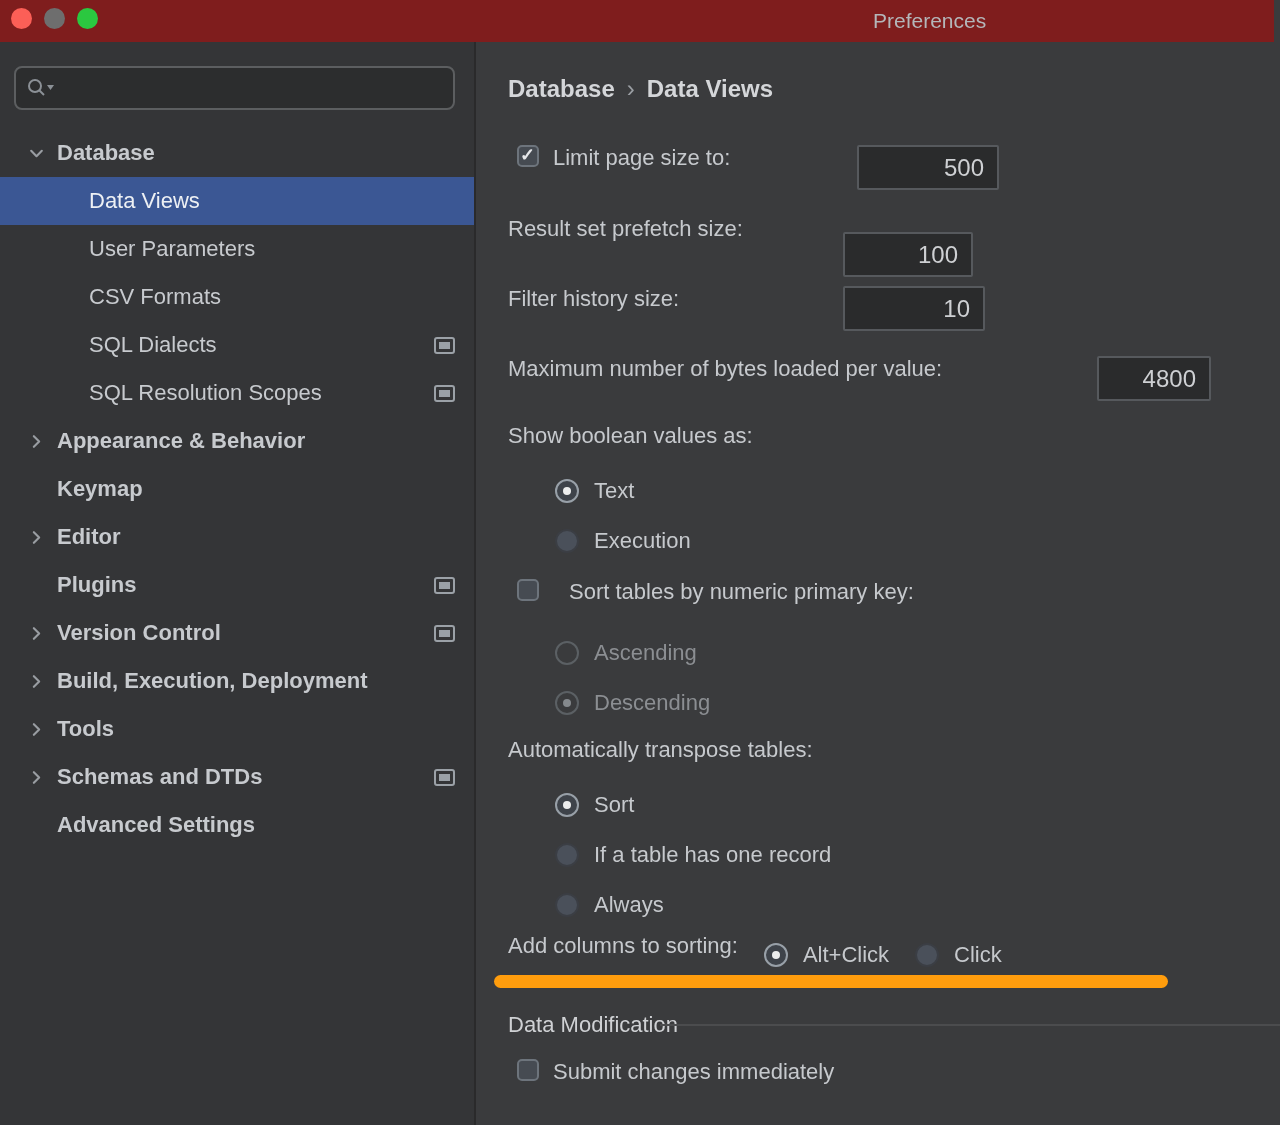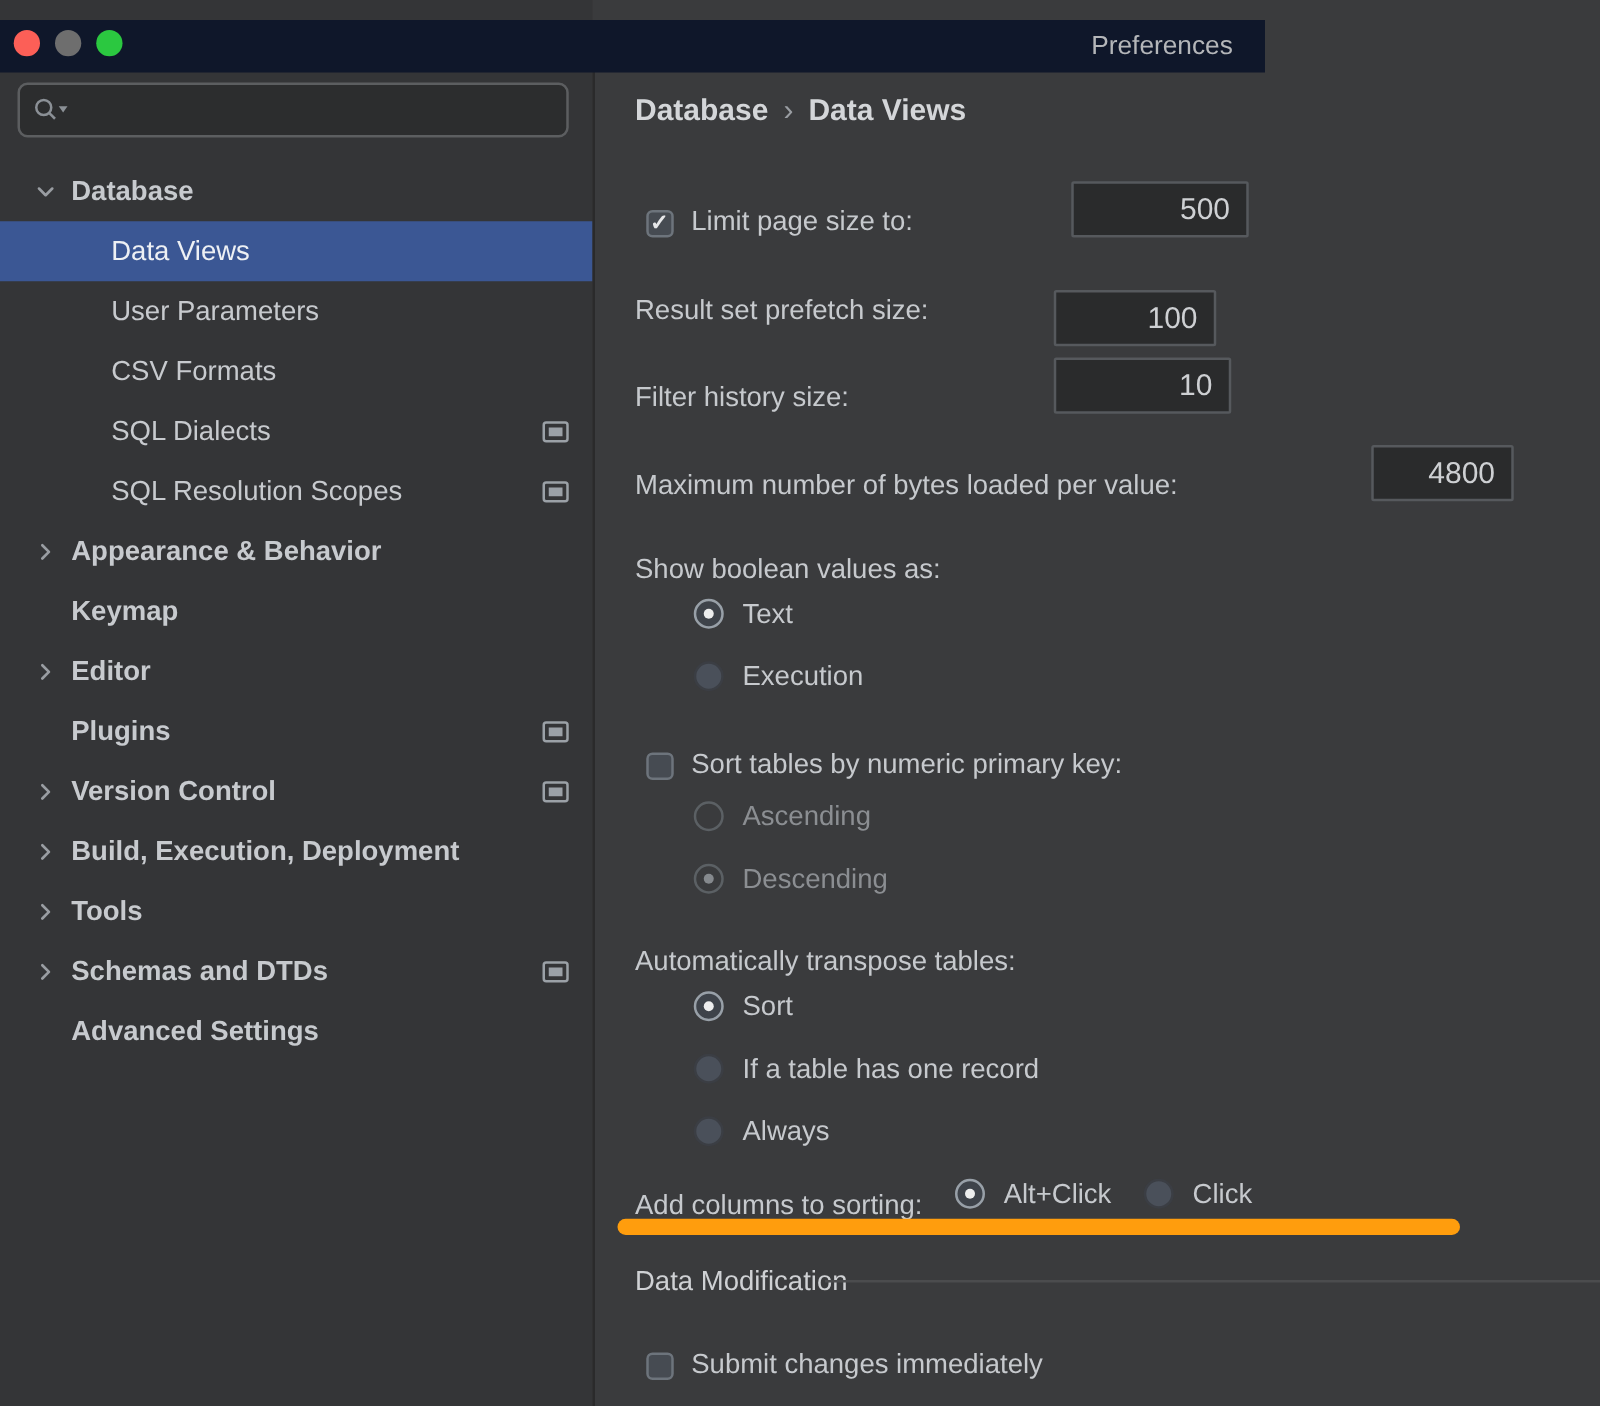--- a/index.html
+++ b/index.html
@@ -1,20 +1,20 @@
 <!DOCTYPE html>
 <html><head>
 <meta charset="utf-8">
 <style>
   html,body{margin:0;padding:0;background:#1e1e1e;}
   *{box-sizing:border-box;font-family:"Liberation Sans",sans-serif;}
   .window{position:relative;width:1280px;height:1125px;background:#3a3b3d;overflow:hidden;}
 
   
-  .titlebar{position:absolute;left:0;top:16px;width:1012px;height:42px;background:#0f172a;z-index:10;}
+  .titlebar{position:absolute;left:0;top:0;width:1274px;height:42px;background:#7f1d1d;z-index:10;}
   .traffic{position:absolute;top:8px;width:21px;height:21px;border-radius:50%;}
   .t-red{left:11px;background:#fc5f57;}
   .t-gray{left:44px;background:#6e6e6e;}
   .t-green{left:77px;background:#2bc840;}
   .win-title{position:absolute;left:873px;top:0;height:42px;line-height:42px;font-size:21px;color:#b4b6b9;}
 
   
   .sidebar{position:absolute;left:0;top:0;width:474px;height:1125px;background:#343537;padding-top:42px;}
   .divider{position:absolute;left:474px;top:42px;bottom:0;width:2px;background:#2a2a2b;z-index:5;}
   .searchbox{position:absolute;left:14px;top:66px;width:441px;height:44px;background:#2c2d2e;
@@ -29,21 +29,21 @@
   .trow.selected{background:#3B5794;color:#edf0f4;}
   .monitor{position:absolute;right:19px;width:21px;height:17px;border:2px solid #9ba1a7;border-radius:3px;}
   .monitor i{position:absolute;left:3px;right:3px;top:3px;bottom:3px;background:#9ba1a7;display:block;}
 
   
   .content{position:absolute;left:476px;top:0;width:804px;height:1125px;background:#3a3b3d;}
   .breadcrumb{position:absolute;left:32px;top:72px;height:34px;display:flex;align-items:center;
     font-size:24px;font-weight:bold;color:#d4d6d9;}
   .breadcrumb .sep{margin:0 12px;color:#9a9ea3;font-weight:normal;font-size:24px;}
 
-  .frow{position:absolute;display:flex;align-items:flex-end;height:45px;color:#c6c9cd;font-size:22px;}
+  .frow{position:absolute;display:flex;align-items:flex-start;height:45px;color:#c6c9cd;font-size:22px;}
   .flabel{white-space:nowrap;}
 
   
   .cb{width:22px;height:22px;border-radius:5px;background:#464b52;border:2px solid #6d747c;
     margin-right:14px;flex:0 0 22px;position:relative;}
   .cb.checked::after{content:"✓";position:absolute;left:1px;top:-3px;font-size:18px;font-weight:bold;color:#e6e7e9;}
 
   
   .numfield{position:absolute;height:45px;background:#2a2b2c;border:2px solid #56595d;border-radius:2px;
     color:#ced0d3;font-size:24px;text-align:right;padding:0 13px;outline:none;}
@@ -51,21 +51,21 @@
   .in-100{left:367px;top:232px;width:130px;}
   .in-10{left:367px;top:286px;width:142px;}
   .in-4800{left:621px;top:356px;width:114px;}
 
   
   .r-limit{left:41px;top:145px;}
   .r-prefetch{left:32px;top:216px;}
   .r-filter{left:32px;top:286px;}
   .r-maxbytes{left:32px;top:356px;}
   .r-showbool{left:32px;top:423px;}
-  .r-sorttables{left:41px;top:579px;}
+  .r-sorttables{left:41px;top:579px;gap:16px;}
   .r-transpose{left:32px;top:737px;}
   .r-addcols{left:32px;top:933px;height:44px;}
   .r-submit{left:41px;top:1059px;}
 
   
   .rgroup{position:absolute;left:0;width:770px;}
   .rg-bool{top:466px;}
   .rg-sort{top:628px;}
   .rg-transpose{top:780px;}
   .radio-row{height:50px;display:flex;align-items:center;padding-left:79px;color:#c6c9cd;font-size:22px;}

